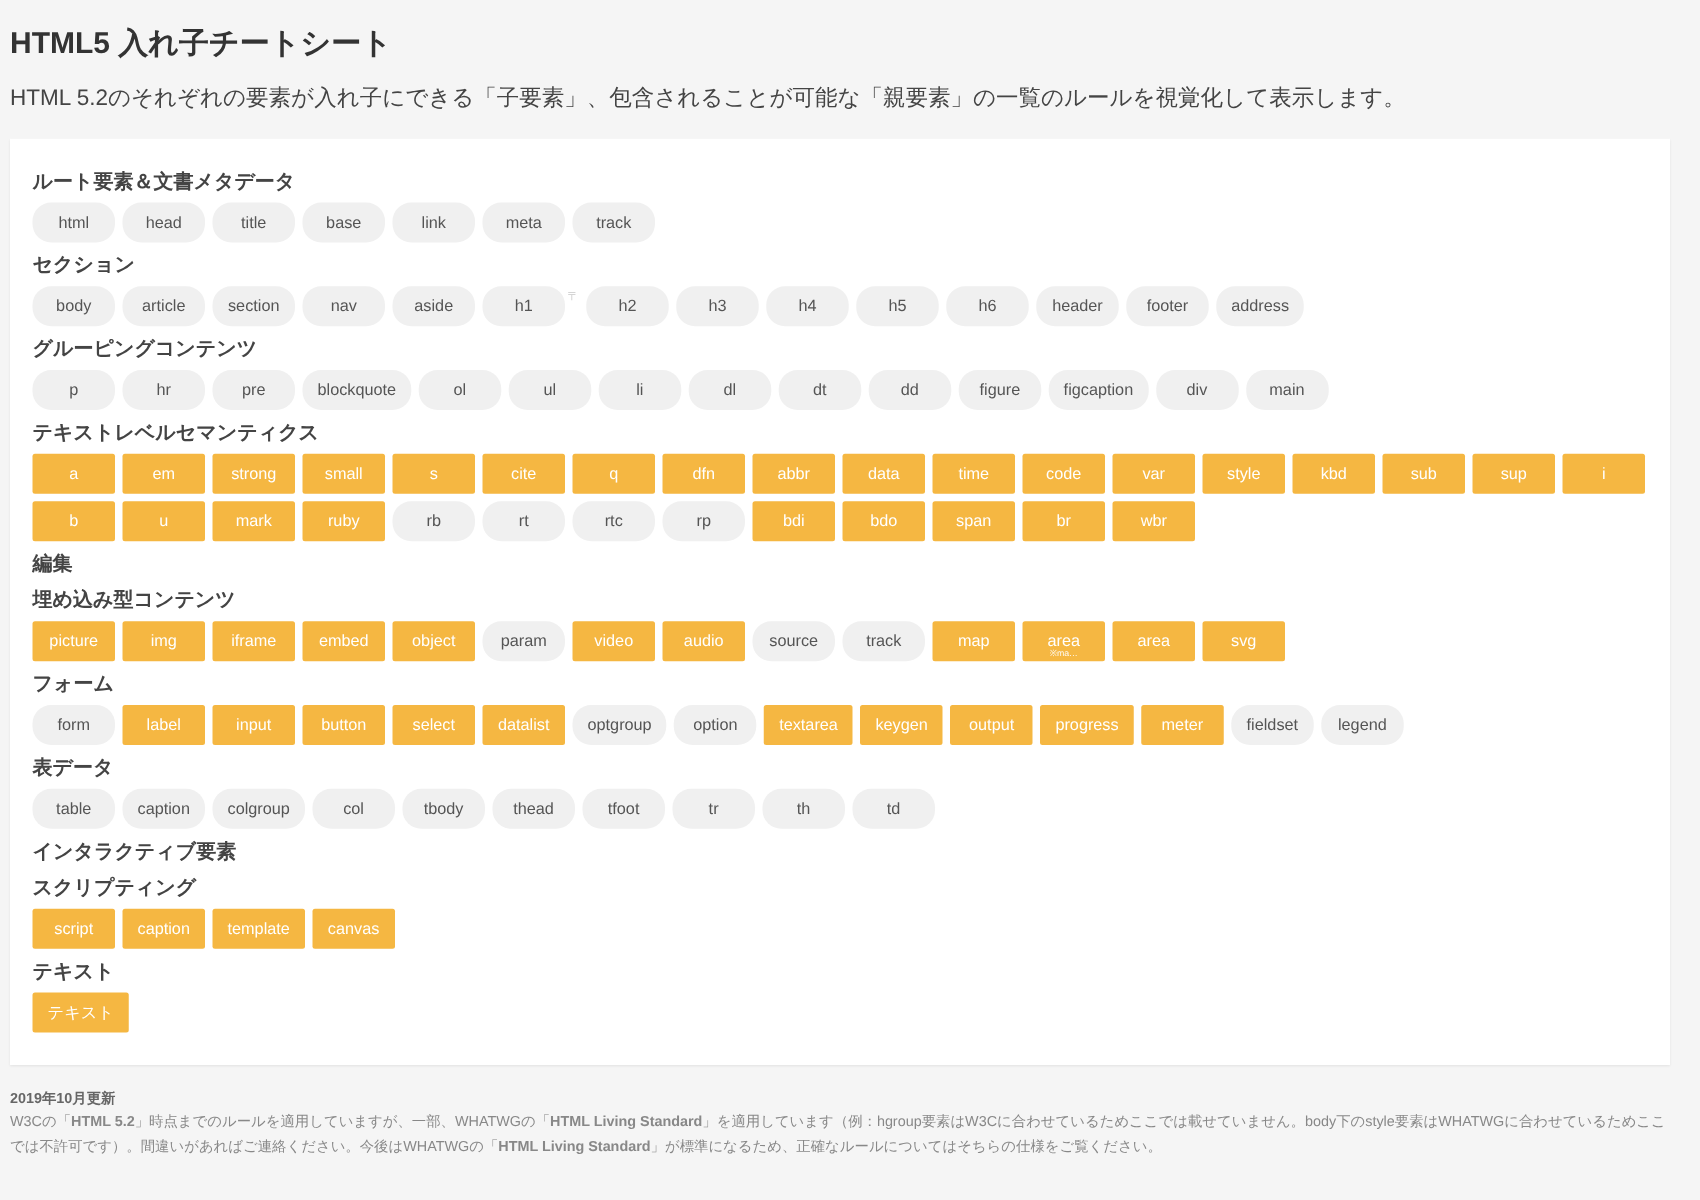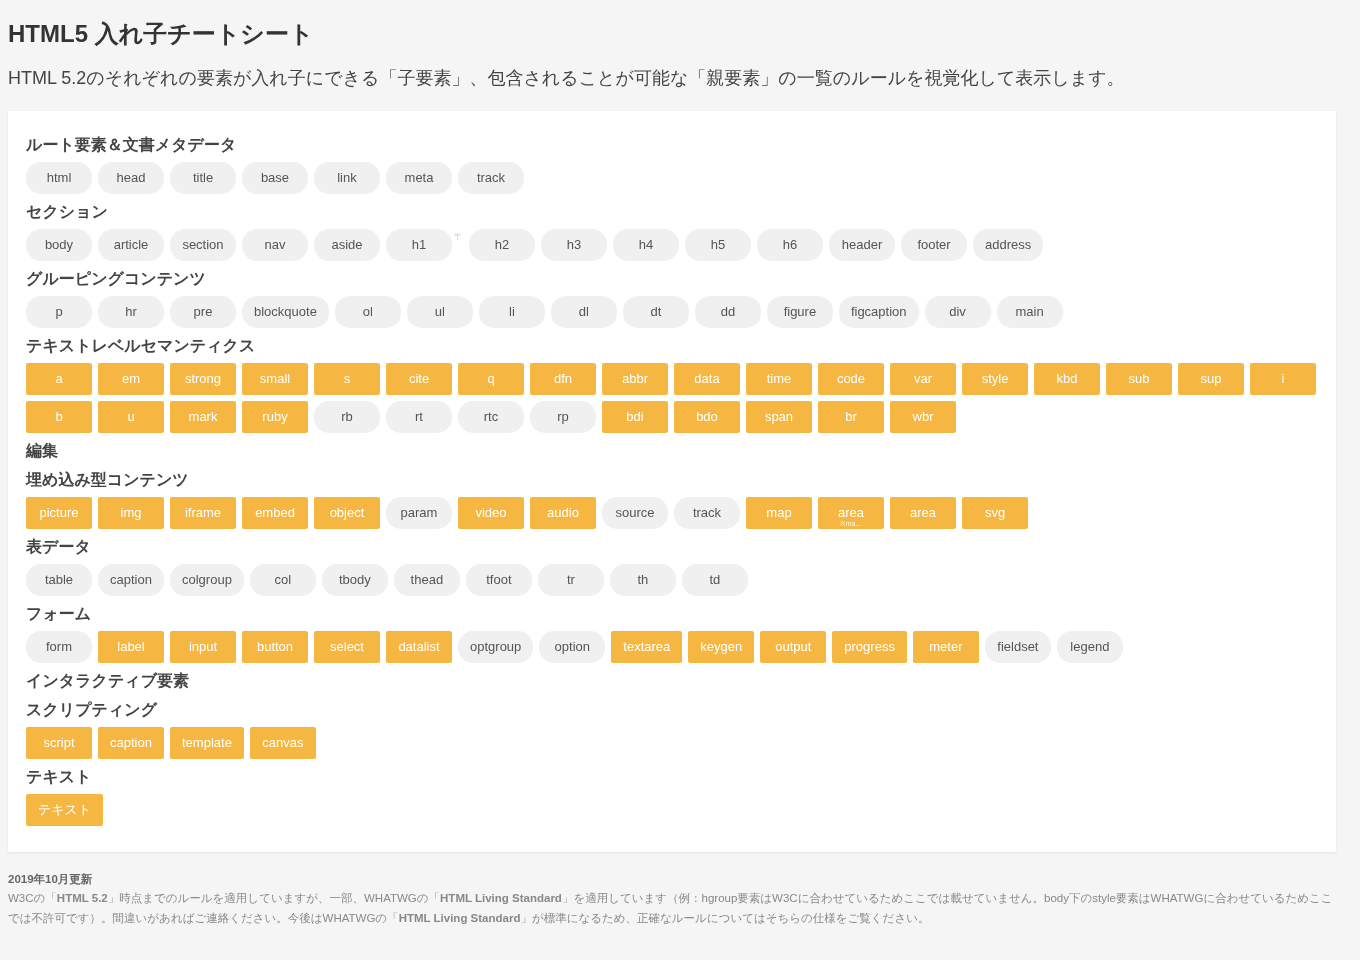--- a/index.html
+++ b/index.html
@@ -378,20 +378,70 @@
           </div>
           <div class="tag orange">
             <span>area</span>
           </div>
           <div class="tag orange">
             <span>svg</span>
           </div>
         </div>
       </div>
       <div class="section">
+        <div class="section-title">フォーム</div>
+        <div class="tags">
+          <div class="tag gray">
+            <span>form</span>
+          </div>
+          <div class="tag orange">
+            <span>label</span>
+          </div>
+          <div class="tag orange">
+            <span>input</span>
+          </div>
+          <div class="tag orange">
+            <span>button</span>
+          </div>
+          <div class="tag orange">
+            <span>select</span>
+          </div>
+          <div class="tag orange">
+            <span>datalist</span>
+          </div>
+          <div class="tag gray">
+            <span>optgroup</span>
+          </div>
+          <div class="tag gray">
+            <span>option</span>
+          </div>
+          <div class="tag orange">
+            <span>textarea</span>
+          </div>
+          <div class="tag orange">
+            <span>keygen</span>
+          </div>
+          <div class="tag orange">
+            <span>output</span>
+          </div>
+          <div class="tag orange">
+            <span>progress</span>
+          </div>
+          <div class="tag orange">
+            <span>meter</span>
+          </div>
+          <div class="tag gray">
+            <span>fieldset</span>
+          </div>
+          <div class="tag gray">
+            <span>legend</span>
+          </div>
+        </div>
+      </div>
+      <div class="section">
         <div class="section-title">表データ</div>
         <div class="tags">
           <div class="tag gray">
             <span>table</span>
           </div>
           <div class="tag gray">
             <span>caption</span>
           </div>
           <div class="tag gray">
             <span>colgroup</span>
@@ -409,70 +459,20 @@
             <span>tfoot</span>
           </div>
           <div class="tag gray">
             <span>tr</span>
           </div>
           <div class="tag gray">
             <span>th</span>
           </div>
           <div class="tag gray">
             <span>td</span>
-          </div>
-        </div>
-      </div>
-      <div class="section">
-        <div class="section-title">フォーム</div>
-        <div class="tags">
-          <div class="tag gray">
-            <span>form</span>
-          </div>
-          <div class="tag orange">
-            <span>label</span>
-          </div>
-          <div class="tag orange">
-            <span>input</span>
-          </div>
-          <div class="tag orange">
-            <span>button</span>
-          </div>
-          <div class="tag orange">
-            <span>select</span>
-          </div>
-          <div class="tag orange">
-            <span>datalist</span>
-          </div>
-          <div class="tag gray">
-            <span>optgroup</span>
-          </div>
-          <div class="tag gray">
-            <span>option</span>
-          </div>
-          <div class="tag orange">
-            <span>textarea</span>
-          </div>
-          <div class="tag orange">
-            <span>keygen</span>
-          </div>
-          <div class="tag orange">
-            <span>output</span>
-          </div>
-          <div class="tag orange">
-            <span>progress</span>
-          </div>
-          <div class="tag orange">
-            <span>meter</span>
-          </div>
-          <div class="tag gray">
-            <span>fieldset</span>
-          </div>
-          <div class="tag gray">
-            <span>legend</span>
           </div>
         </div>
       </div>
       <div class="section">
         <div class="section-title">インタラクティブ要素</div>
       </div>
       <div class="section">
         <div class="section-title">スクリプティング</div>
         <div class="tags">
           <div class="tag orange">

